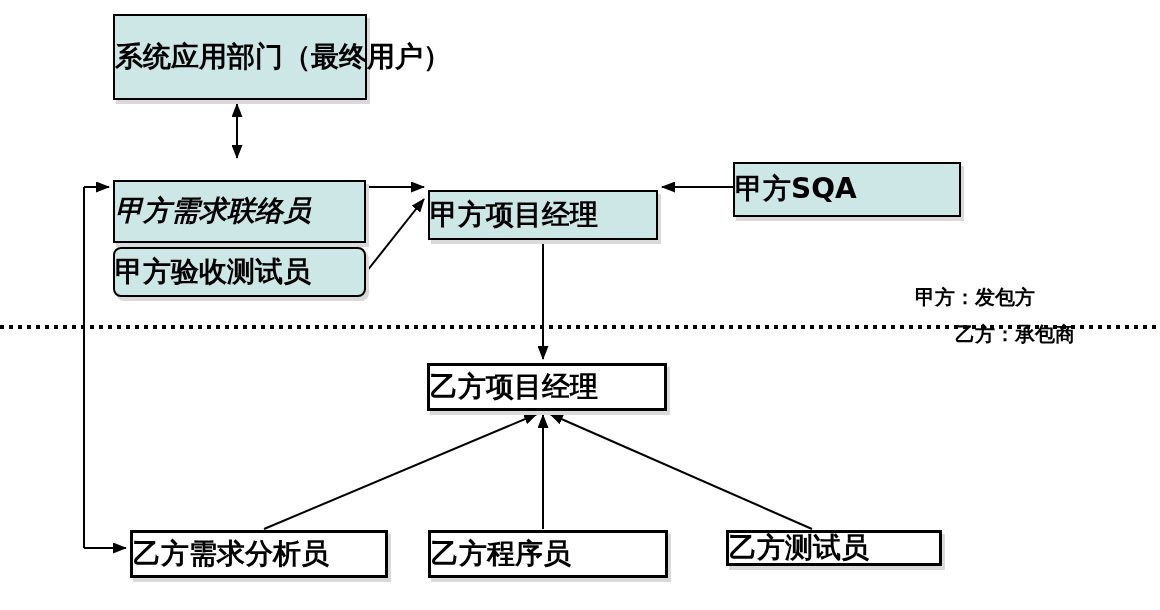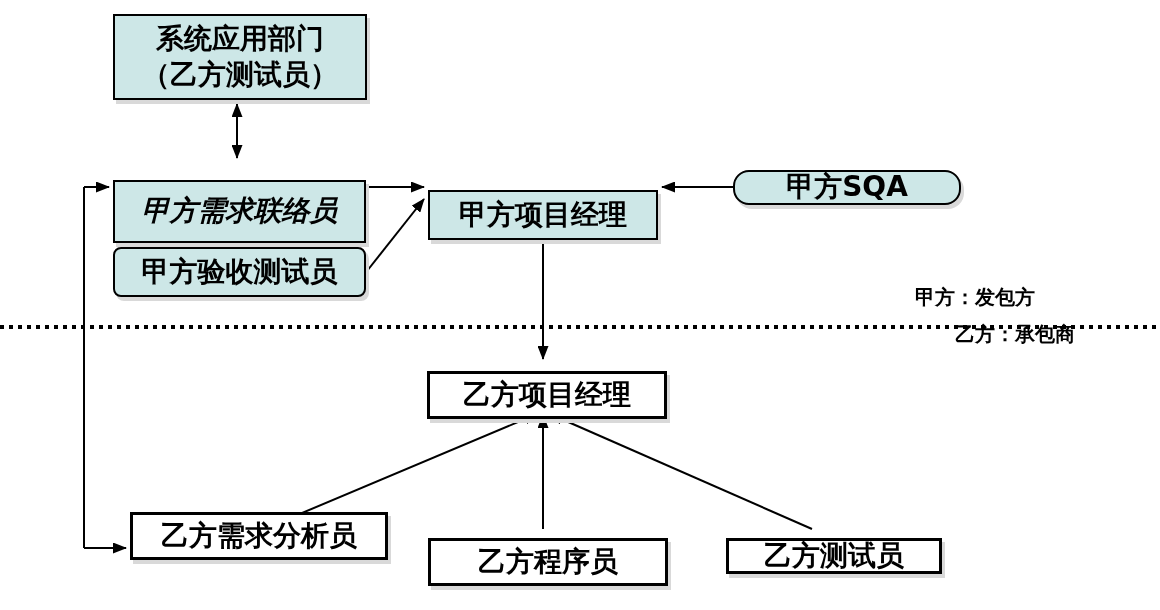--- a/index.html
+++ b/index.html
@@ -13,40 +13,39 @@
   }
   #connectors {
     position: absolute;
     left: 0; top: 0;
     width: 1160px; height: 610px;
   }
   .node {
     position: absolute;
     box-sizing: border-box;
     display: flex;
-    flex-direction: column;
+    flex-direction: row;
     align-items: center;
-    justify-content: center;
+    justify-content: flex-start;
     text-align: center;
     font-weight: bold;
     font-size: 28px;
     color: #000000;
     line-height: 1.3;
     white-space: nowrap;
   }
   .node.cyan {
     background: #cde7e7;
     border: 2px solid #000000;
     box-shadow: 3px 4px 0 #d9d9d9;
   }
   .node.white {
     background: #ffffff;
     border: 3px solid #000000;
     box-shadow: 3px 4px 0 #d9d9d9;
-    margin-top: 8px;
   }
   .side-label {
     position: absolute;
     font-weight: bold;
     font-size: 20px;
     color: #000000;
     white-space: nowrap;
   }
   line, polyline { stroke: #000000; stroke-width: 2; fill: none; }
   .dotted { stroke-width: 4; stroke-dasharray: 4 5; }
@@ -79,44 +78,44 @@
 
     <line x1="543" y1="216" x2="543" y2="359" marker-start="url(#ah)" marker-end="url(#ah)"></line>
 
     <line x1="264" y1="529" x2="537" y2="414" marker-end="url(#ah)"></line>
     <line x1="543" y1="529" x2="543" y2="415" marker-end="url(#ah)"></line>
     <line x1="812" y1="529" x2="550" y2="414" marker-end="url(#ah)"></line>
   </svg>
 
   <div class="node cyan" style="left:113px; top:14px; width:254px; height:86px;">
     <span>系统应用部门</span>
-    <span>（乙方测试员）</span>
+    <span>（最终用户）</span>
   </div>
 
   <div class="node cyan" style="left:113px; top:180px; width:253px; height:63px;font-style:italic;">
     <span>甲方需求联络员</span>
   </div>
 
   <div class="node cyan" style="left:113px; top:247px; width:253px; height:50px;border-radius:8px;">
     <span>甲方验收测试员</span>
   </div>
 
   <div class="node cyan" style="left:428px; top:162px; width:230px; height:50px;margin-top:28px;">
     <span>甲方项目经理</span>
   </div>
 
-  <div class="node cyan" style="left:733px; top:170px; width:228px; height:35px;border-radius:16px;">
+  <div class="node cyan" style="left:733px; top:162px; width:228px; height:55px;">
     <span>甲方SQA</span>
   </div>
 
   <div class="node white" style="left:427px; top:363px; width:240px; height:48px;">
     <span>乙方项目经理</span>
   </div>
 
-  <div class="node white" style="left:130px; top:504px; width:258px; height:48px;">
+  <div class="node white" style="left:130px; top:530px; width:258px; height:48px;">
     <span>乙方需求分析员</span>
   </div>
 
   <div class="node white" style="left:428px; top:530px; width:240px; height:48px;">
     <span>乙方程序员</span>
   </div>
 
   <div class="node white" style="left:726px; top:530px; width:216px; height:36px;">
     <span>乙方测试员</span>
   </div>

